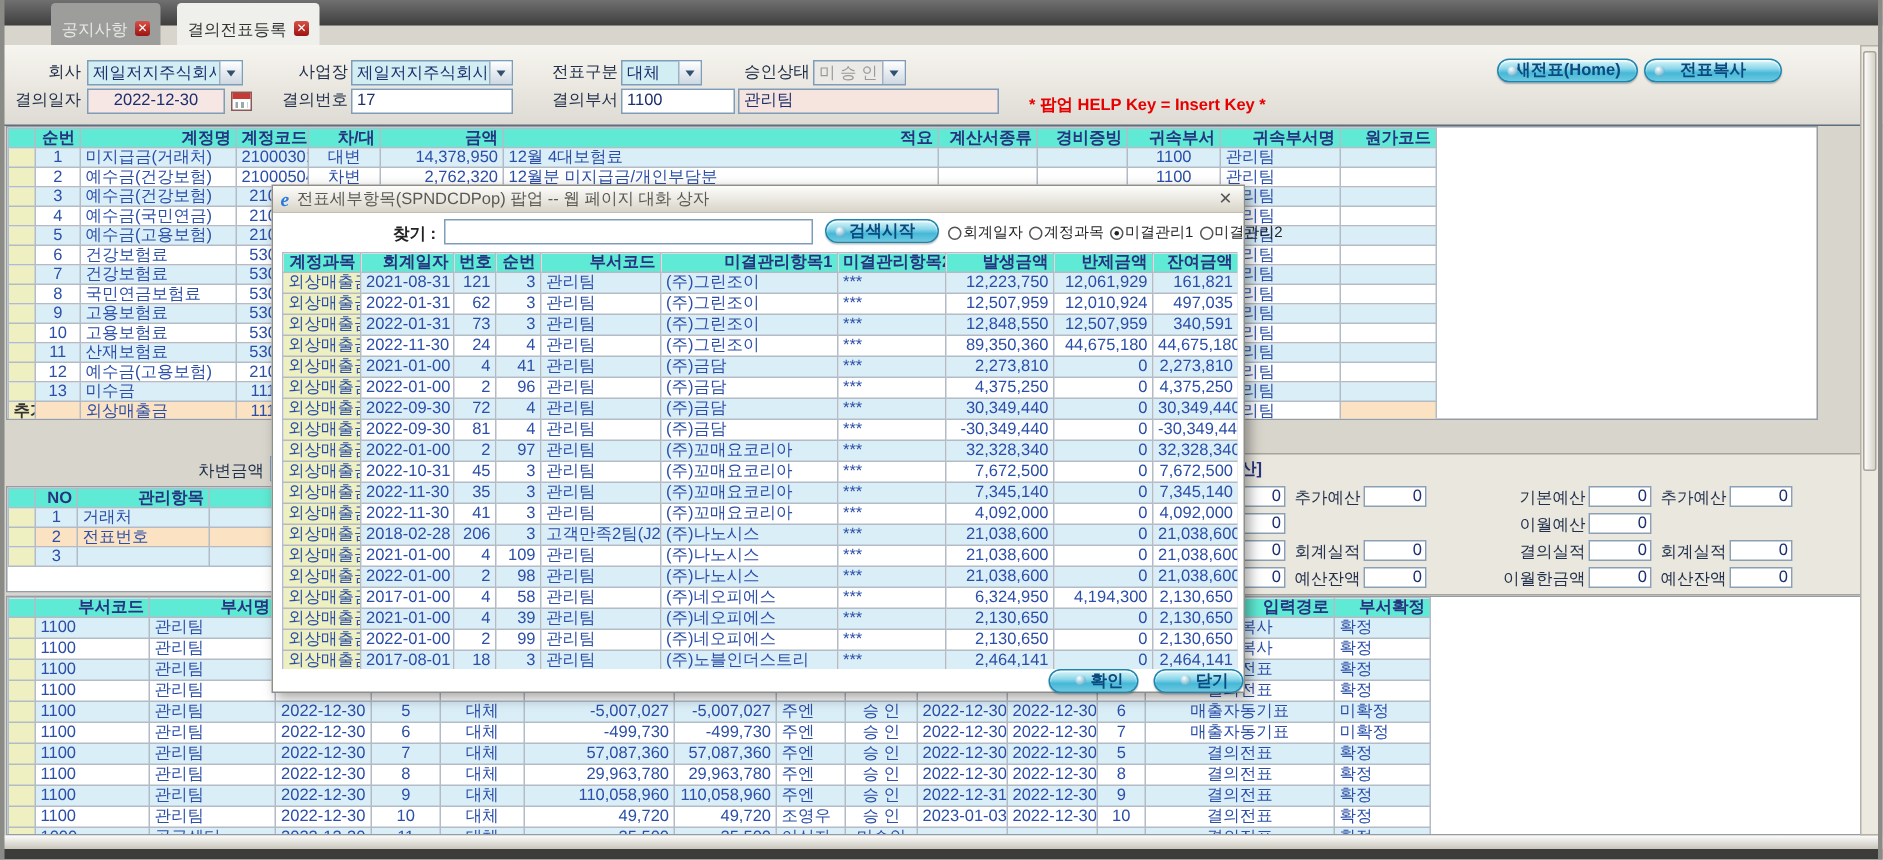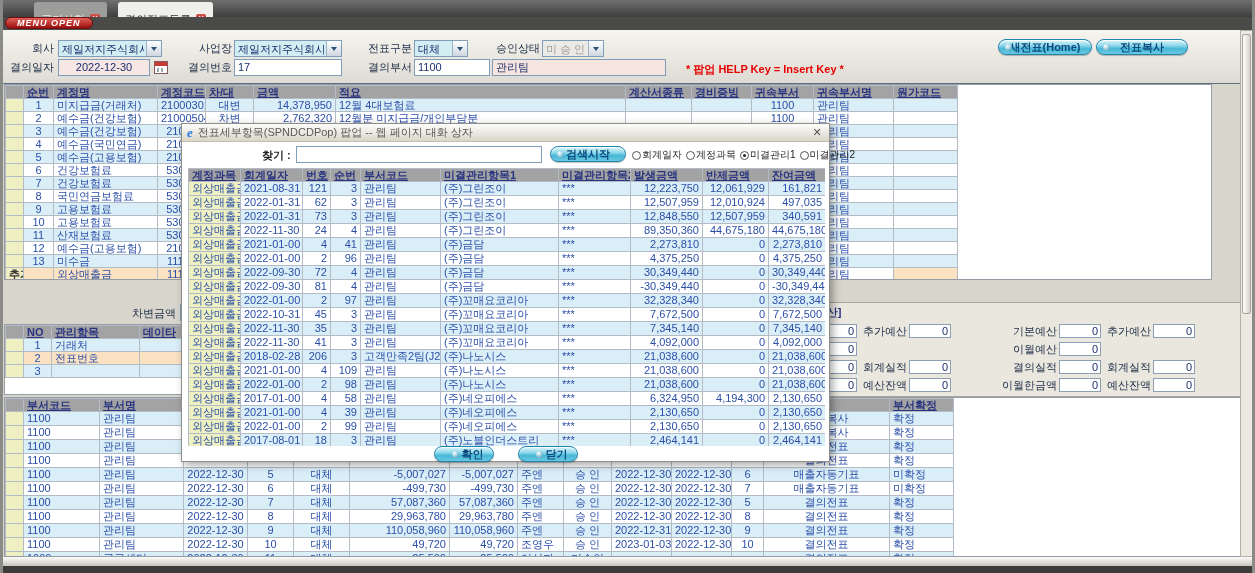--- a/index.html
+++ b/index.html
@@ -29,21 +29,21 @@
   .cal::before{content:"";position:absolute;left:0;top:0;right:0;height:4px;background:#c43c34;}
   .cal::after{content:"";position:absolute;left:2px;top:6px;width:8px;height:4px;background:repeating-linear-gradient(90deg,#9aa 0 2px,#fff 2px 4px);}
   .helptext{position:absolute;font-size:11px;font-weight:bold;color:#e80000;white-space:nowrap;}
   .tbtn{position:absolute;height:16px;border-radius:8px;border:1px solid #1f85ad;background:linear-gradient(#dff6fb,#8ed8ea 40%,#46b8d8 62%,#6cc9e0);color:#0b4a7e;font-weight:bold;font-size:11px;text-align:center;line-height:14px;box-shadow:inset 0 1px 1px rgba(255,255,255,.9),0 1px 1px rgba(0,0,0,.25);cursor:pointer;padding:0;}
   .tbtn .dot{position:absolute;left:6px;top:4px;width:7px;height:7px;border-radius:50%;background:radial-gradient(circle at 35% 30%,#fff,#2a93b8);}
   .tbtn.dim{opacity:.85;color:#4d7296;margin-top:40px;}
   
   .gridwrap{position:absolute;background:#fff;border:1px solid #959ca6;overflow:hidden;}
   table.grid{border-collapse:collapse;table-layout:fixed;font-size:11px;color:#2b4fa8;}
   .grid th,.grid td{border:1px solid #b3bcc6;padding:0 3px;overflow:hidden;white-space:nowrap;}
-  .grid th{background:#a3a3a3;color:#283480;font-weight:bold;text-align:left;height:12px;font-size:11px;line-height:12px;text-decoration:underline;}
+  .grid th{background:#5eead4;color:#283480;font-weight:bold;text-align:right;height:12px;font-size:11px;line-height:12px;}
   .grid td{height:12px;line-height:12px;background:#fff;}
   .grid td:first-child{background:#eef0c2;}
   .grid tbody tr:nth-child(odd) td{background:#daeef8;}
   .grid tbody tr:nth-child(odd) td:first-child{background:#eef0c2;}
   .gbot td,.gpop td{height:13px;line-height:13px;}
   .r{text-align:right;}
   
   .gmain td:nth-child(2),.gmain td:nth-child(4),.gmain td:nth-child(5),.gmain td:nth-child(10){text-align:center;}
   .gmain td:nth-child(6){text-align:right;}
   tr.addrow td{background:#fbe2c2 !important;}
@@ -87,42 +87,39 @@
   .pclose{font-size:11px;color:#555;font-weight:bold;width:14px;text-align:center;cursor:pointer;}
   .psearch{position:absolute;left:0;top:18px;width:100%;height:26px;}
   .pslabel{position:absolute;left:80px;top:6px;font-size:11px;color:#222;font-weight:bold;}
   .psinput{position:absolute;left:114px;top:4px;width:246px;height:17px;border:1px solid #7f9db9;background:#fff;}
   .psbtn{position:absolute;left:368px;top:4px;width:76px;height:16px;}
   .pradios{position:absolute;left:450px;top:6px;display:flex;gap:4px;font-size:10px;color:#222;align-items:center;white-space:nowrap;}
   .rd{display:flex;align-items:center;gap:1px;}
   .rdot{width:9px;height:9px;border:1px solid #555;border-radius:50%;background:#fff;position:relative;display:inline-block;}
   .rd.on .rdot::after{content:"";position:absolute;left:2px;top:2px;width:3px;height:3px;border-radius:50%;background:#222;}
   .pgrid{position:absolute;left:6px;top:44px;width:637px;height:278px;overflow:hidden;}
-  .pfooter{position:absolute;left:0;top:322px;width:100%;display:flex;justify-content:center;gap:24px;}
+  .pfooter{position:absolute;left:0;top:322px;width:100%;display:flex;justify-content:flex-end;gap:10px;}
   .pfooter .tbtn{position:relative;width:60px;padding-left:8px;}
 </style>
 </head>
 <body>
 
 <div id="app">
 
   <div class="tabbar">
     <div class="tab inactive">
       <span>공지사항</span>
       <span class="tab-x">✕</span>
     </div>
     <div class="tab active">
       <span>결의전표등록</span>
       <span class="tab-x">✕</span>
     </div>
   </div>
 
-  <div class="menubar">
-    <div class="menu-open">MENU OPEN</div>
-  </div>
 
   <div class="formarea">
     <span class="flabel" style="left:14px;top:10px;width:40px;">회사</span>
     <div class="selbox" style="left:58px;top:10px;width:104px;">
       <span class="sv">제일저지주식회사</span>
         <span class="selarrow"></span>
     </div>
     <span class="flabel" style="left:186px;top:10px;width:46px;">사업장</span>
     <div class="selbox" style="left:234px;top:10px;width:108px;">
       <span class="sv">제일저지주식회사</span>

